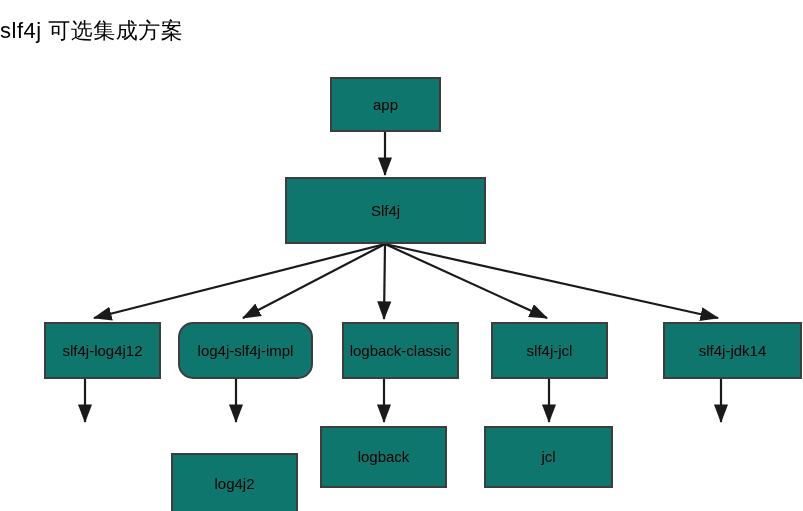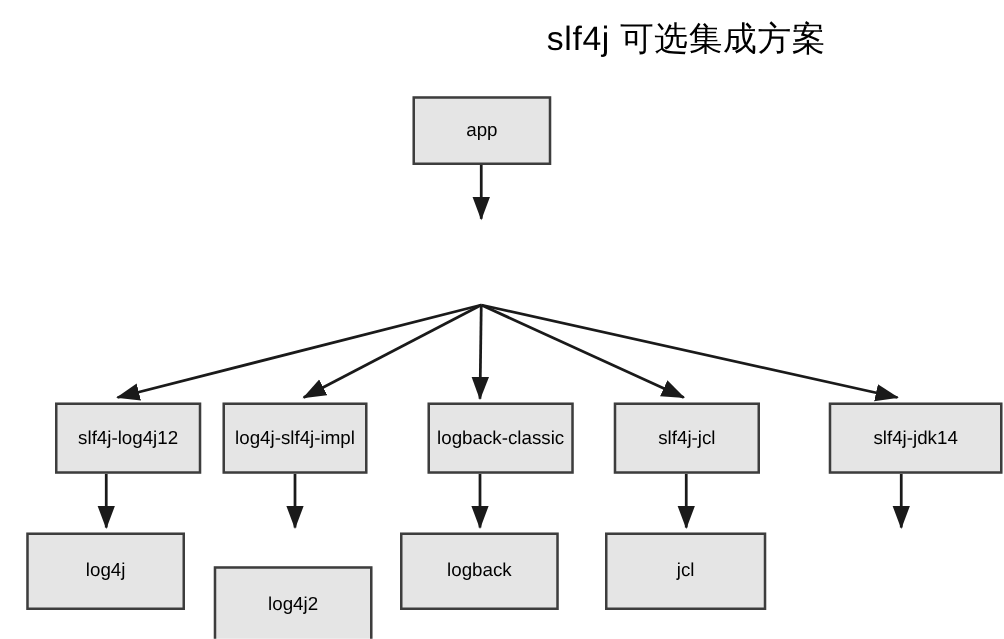--- a/index.html
+++ b/index.html
@@ -18,31 +18,31 @@
     position: relative;
     width: 803px;
     height: 511px;
     background: #ffffff;
   }
   .diagram-title {
     position: absolute;
     left: 0;
     top: 14px;
     width: 661px;
-    text-align: right;
-    font-size: 27px;
+    text-align: left;
+    font-size: 22px;
     line-height: 34px;
     color: #000000;
     font-family: "Liberation Sans", "DejaVu Sans", sans-serif;
     letter-spacing: 0.5px;
   }
   .node {
     position: absolute;
     box-sizing: border-box;
-    background: #e5e5e5;
+    background: #0f766e;
     border: 2px solid #3d3d3d;
     display: flex;
     align-items: center;
     justify-content: center;
     text-align: center;
     font-size: 15px;
     line-height: 20px;
     color: #000000;
     font-family: "Liberation Sans", "DejaVu Sans", sans-serif;
     word-break: break-all;
@@ -88,44 +88,44 @@
     <line x1="236" y1="379" x2="236" y2="422" stroke="#1a1a1a" stroke-width="2.2" marker-end="url(#arrowhead)"></line>
     <line x1="384" y1="379" x2="384" y2="422" stroke="#1a1a1a" stroke-width="2.2" marker-end="url(#arrowhead)"></line>
     <line x1="549" y1="379" x2="549" y2="422" stroke="#1a1a1a" stroke-width="2.2" marker-end="url(#arrowhead)"></line>
     <line x1="721" y1="379" x2="721" y2="422" stroke="#1a1a1a" stroke-width="2.2" marker-end="url(#arrowhead)"></line>
   </svg>
 
   <div class="node" id="node-app" style="left: 330px; top: 77px; width: 111px; height: 55px;">
     <span class="node-label">app</span>
   </div>
 
+  <div class="node" id="node-slf4j" style="left: 285px; top: 177px; width: 201px; height: 67px;">
+    <span class="node-label">Slf4j</span>
+  </div>
 
   <div class="node" id="node-binding_1" style="left: 44px; top: 322px; width: 117px; height: 57px;">
     <span class="node-label">slf4j-log4j12</span>
   </div>
 
-  <div class="node" id="node-binding_2" style="left: 178px; top: 322px; width: 116px; height: 57px;">
+  <div class="node" id="node-binding_2" style="left: 178px; top: 322px; width: 135px; height: 57px; border-radius: 15px;">
     <span class="node-label">log4j-slf4j-impl</span>
   </div>
 
   <div class="node" id="node-binding_3" style="left: 325px; top: 322px; width: 117px; height: 57px; margin-left: 17px;">
     <span class="node-label">logback-classic</span>
   </div>
 
   <div class="node" id="node-binding_4" style="left: 491px; top: 322px; width: 117px; height: 57px;">
     <span class="node-label">slf4j-jcl</span>
   </div>
 
   <div class="node" id="node-binding_5" style="left: 663px; top: 322px; width: 139px; height: 57px;">
     <span class="node-label">slf4j-jdk14</span>
   </div>
 
-  <div class="node" id="node-impl_1" style="left: 21px; top: 426px; width: 127px; height: 62px;">
-    <span class="node-label">log4j</span>
-  </div>
 
   <div class="node" id="node-impl_2" style="left: 171px; top: 426px; width: 127px; height: 62px; margin-top: 27px;">
     <span class="node-label">log4j2</span>
   </div>
 
   <div class="node" id="node-impl_3" style="left: 320px; top: 426px; width: 127px; height: 62px;">
     <span class="node-label">logback</span>
   </div>
 
   <div class="node" id="node-impl_4" style="left: 484px; top: 426px; width: 129px; height: 62px;">

